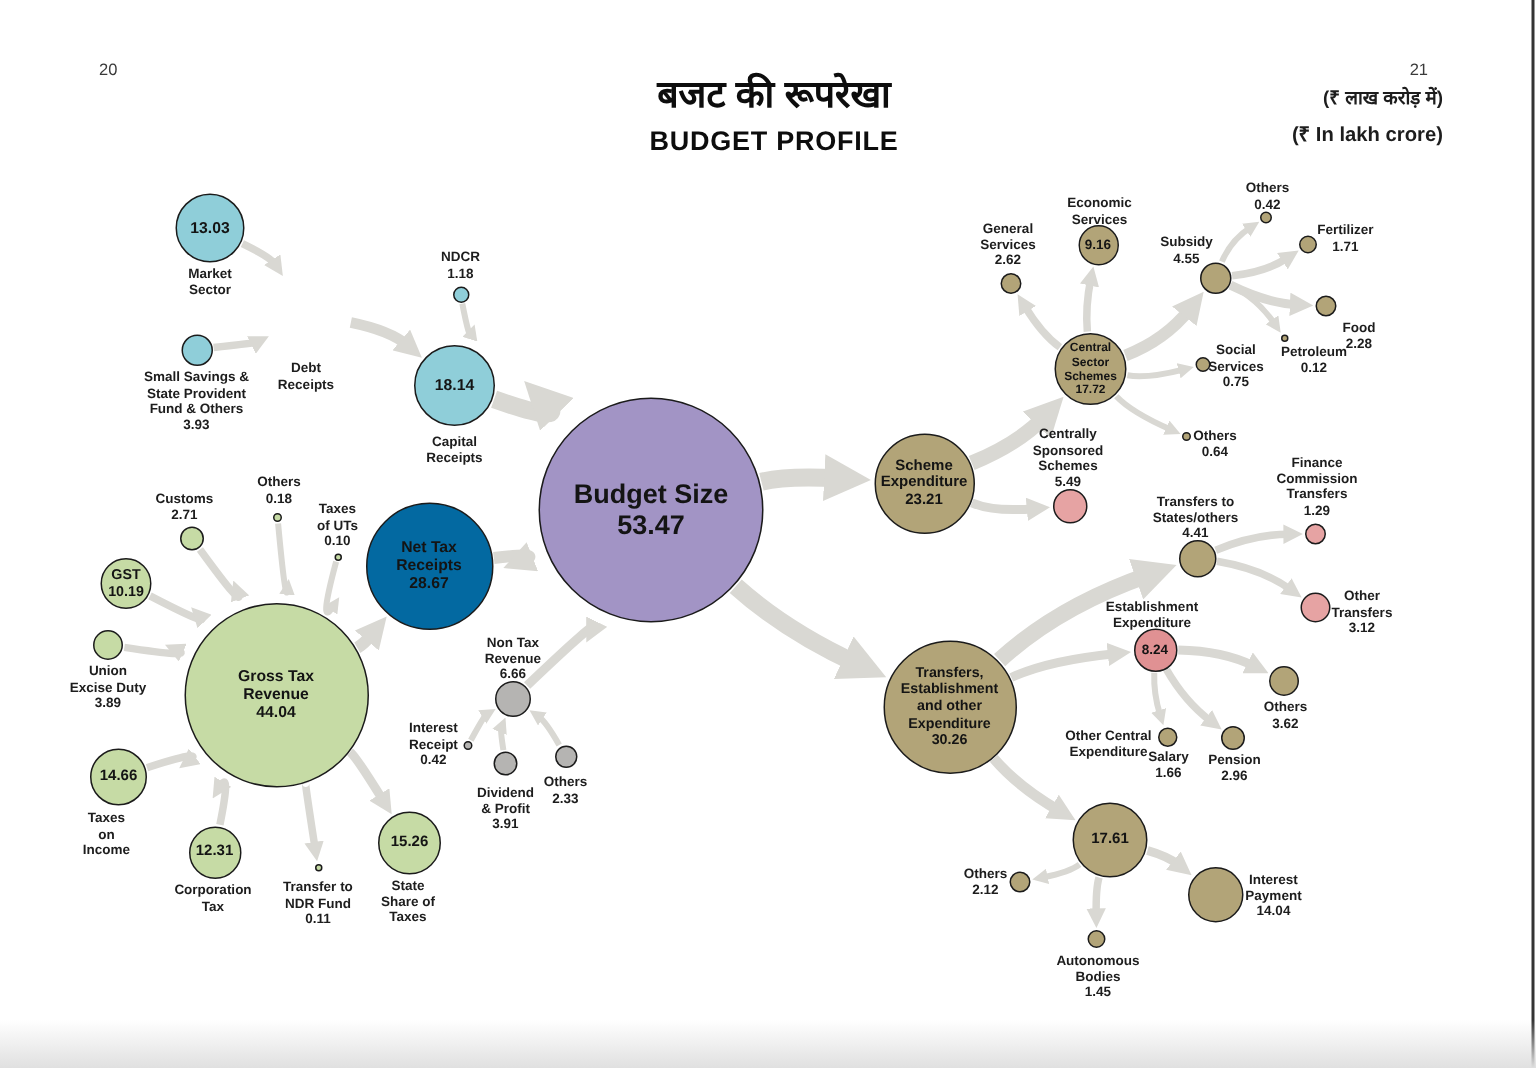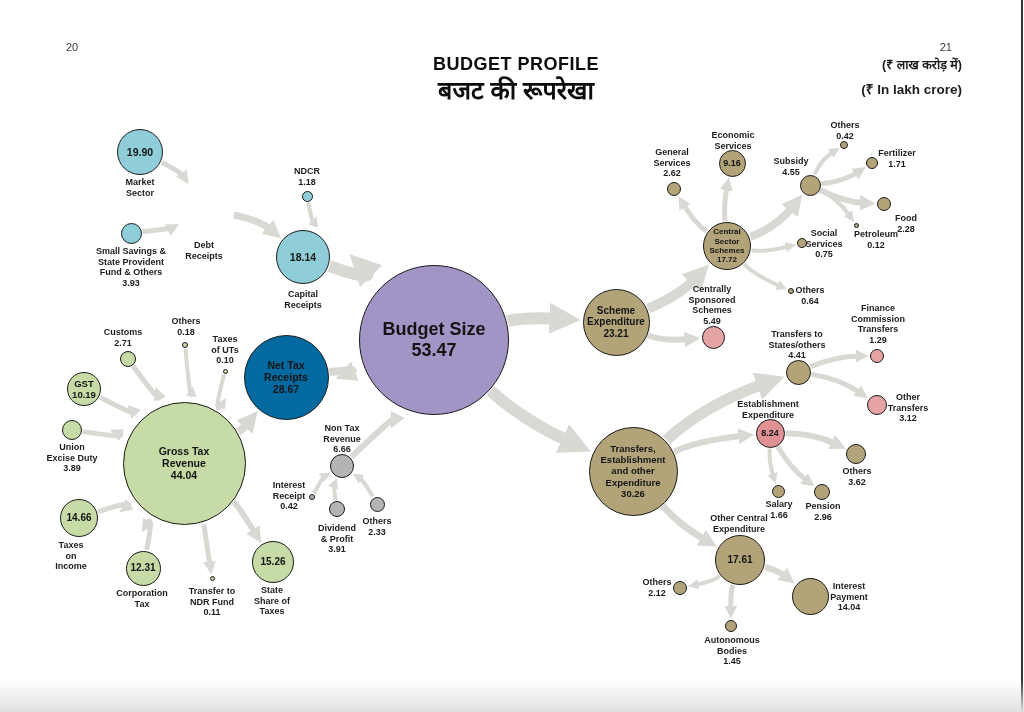--- a/index.html
+++ b/index.html
@@ -33,22 +33,22 @@
   #bottom-shadow{position:absolute;left:0;right:0;top:680px;height:32px;
     background:linear-gradient(rgba(255,255,255,0),#e0e0e0);z-index:5}
 </style>
 </head>
 <body>
 
 <div id="pg-left" class="pgnum">20</div>
 <div id="pg-right" class="pgnum">21</div>
 
 <div id="title-block">
+  <div id="title-hindi">बजट की रूपरेखा</div>
   <div id="title-english">BUDGET PROFILE</div>
-  <div id="title-hindi">बजट की रूपरेखा</div>
 </div>
 
 <div id="unit-block">
   <div id="unit-hindi">(₹ लाख करोड़ में)</div>
   <div id="unit-english">(₹ In lakh crore)</div>
 </div>
 
 <div id="diagram">
   <svg id="edge-layer" width="1024" height="712" viewBox="0 0 1024 712">
     <defs>
@@ -97,21 +97,21 @@
         <path d="M 811.3 374.2 Q 841.4 379.3 860.4 393.0" fill="none" stroke="#d9d8d3" stroke-width="5" marker-end="url(#ah)"></path>
         <path d="M 769.5 448.5 Q 769.0 462.7 773.4 476.6" fill="none" stroke="#d9d8d3" stroke-width="4" marker-end="url(#ah)"></path>
         <path d="M 777.7 446.4 Q 790.0 467.8 807.2 480.8" fill="none" stroke="#d9d8d3" stroke-width="5" marker-end="url(#ah)"></path>
         <path d="M 785.5 433.3 Q 815.4 433.8 835.9 444.0" fill="none" stroke="#d9d8d3" stroke-width="6" marker-end="url(#ah)"></path>
         <path d="M 719.7 576.2 Q 713.4 581.2 695.3 584.9" fill="none" stroke="#d9d8d3" stroke-width="4" marker-end="url(#ah)"></path>
         <path d="M 765.0 567.0 Q 778.7 570.9 785.9 576.7" fill="none" stroke="#d9d8d3" stroke-width="6" marker-end="url(#ah)"></path>
         <path d="M 732.7 585.0 Q 730.5 592.3 730.8 609.5" fill="none" stroke="#d9d8d3" stroke-width="5" marker-end="url(#ah)"></path>
       </g>
   </svg>
 <div class="bubble" style="left: 117px; top: 129px; width: 46px; height: 46px; background: rgb(143, 206, 217);">
-      <div class="in" style="font-size: 10.5px;">19.90</div>
+      <div class="in" style="font-size: 10.5px;">13.03</div>
     </div>
     <div class="lbl" style="left: 103px; top: 177px; width: 74px;">Market
 Sector</div>
     <div class="lbl" style="left: 167px; top: 240px; width: 74px;">Debt
 Receipts</div>
     <div class="bubble" style="left: 120.5px; top: 222.5px; width: 21px; height: 21px; background: rgb(143, 206, 217);"></div>
     <div class="lbl" style="left: 75px; top: 246px; width: 112px;">Small Savings &amp;
 State Provident
 Fund &amp; Others
 3.93</div>
@@ -268,21 +268,21 @@
 1.66</div>
     <div class="bubble" style="left: 814px; top: 484px; width: 16px; height: 16px; background: rgb(178, 164, 120);"></div>
     <div class="lbl" style="left: 793px; top: 501px; width: 60px;">Pension
 2.96</div>
     <div class="bubble" style="left: 846px; top: 444px; width: 20px; height: 20px; background: rgb(178, 164, 120);"></div>
     <div class="lbl" style="left: 829px; top: 466px; width: 56px;">Others
 3.62</div>
     <div class="bubble" style="left: 715px; top: 535px; width: 50px; height: 50px; background: rgb(178, 164, 120);">
       <div class="in" style="font-size: 10px; text-align: right;">17.61</div>
     </div>
-    <div class="lbl" style="left: 684px; top: 513px; width: 110px;">Other Central
+    <div class="lbl" style="left: 684px; top: 485px; width: 110px;">Other Central
 Expenditure</div>
     <div class="bubble" style="left: 673px; top: 581px; width: 14px; height: 14px; background: rgb(178, 164, 120);"></div>
     <div class="lbl" style="left: 632px; top: 577px; width: 50px;">Others
 2.12</div>
     <div class="bubble" style="left: 791.5px; top: 577.5px; width: 37px; height: 37px; background: rgb(178, 164, 120);"></div>
     <div class="lbl" style="left: 814px; top: 581px; width: 70px;">Interest
 Payment
 14.04</div>
     <div class="bubble" style="left: 725px; top: 620px; width: 12px; height: 12px; background: rgb(178, 164, 120);"></div>
     <div class="lbl" style="left: 682px; top: 635px; width: 100px;">Autonomous

